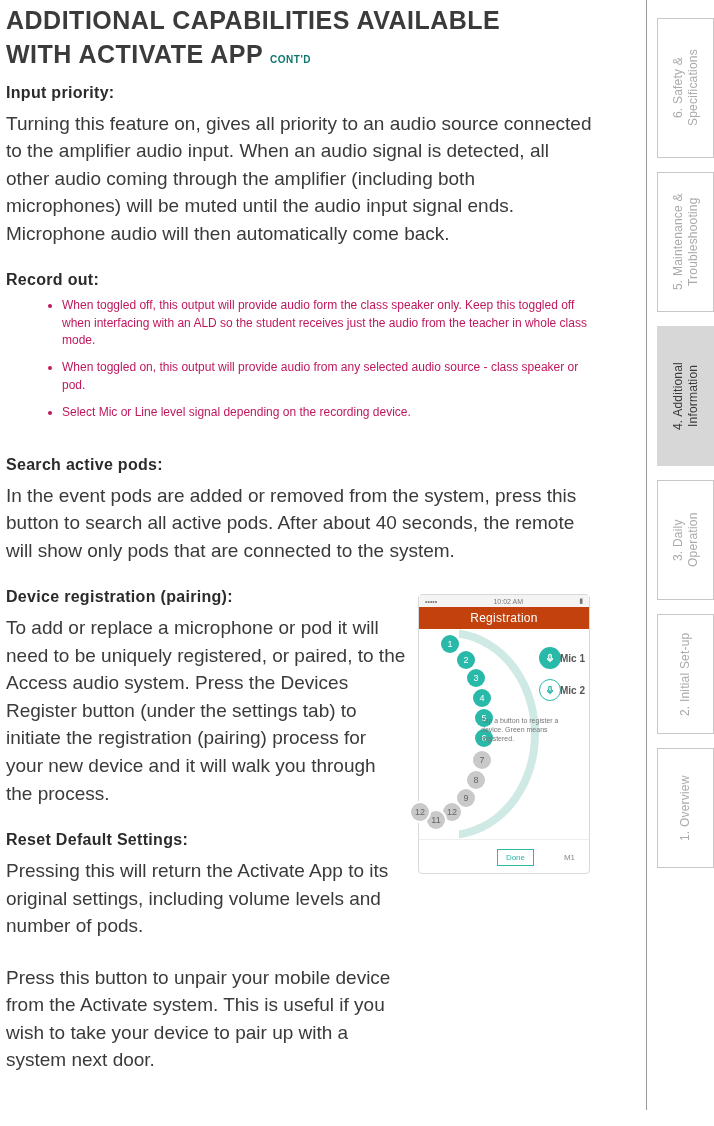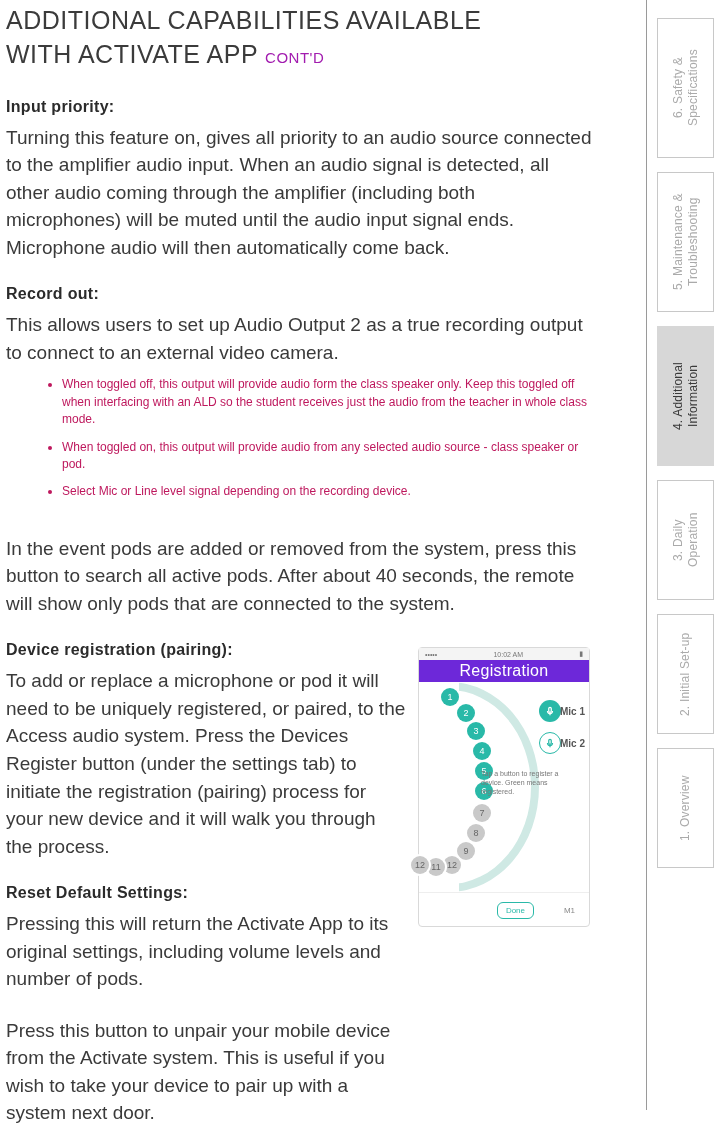--- a/index.html
+++ b/index.html
@@ -5,30 +5,30 @@
     * { box-sizing: border-box; margin: 0; padding: 0; }
     html, body { width: 714px; height: 1126px; font-family: Arial, Helvetica, sans-serif; color: #333; }
     body { display: flex; }
 
     .content {
       width: 622px;
       padding: 4px 28px 0 6px;
     }
     .h1 {
       font-size: 25px;
-      font-weight: 400;
+      font-weight: 700;
       letter-spacing: 0.5px;
       line-height: 1.35;
       color: #3b3b3b;
-      margin-bottom: 26px;
+      margin-bottom: 12px;
     }
     .h1 .contd {
-      font-size: 15px;
+      font-size: 10px;
       letter-spacing: 0.5px;
-      color: #a21caf;
+      color: #0f766e;
     }
     .section-label {
       font-weight: 700;
       font-size: 16px;
       letter-spacing: 0.3px;
       margin-bottom: 8px;
       color: #2b2b2b;
     }
     .para {
       font-size: 19px;
@@ -71,26 +71,26 @@
       background: #f4f4f4;
       display: flex;
       justify-content: space-between;
       align-items: center;
       padding: 0 6px;
       font-size: 7px;
       color: #777;
     }
     .phone .titlebar {
       height: 22px;
-      background: #6d28d9;
+      background: #c2410c;
       display: flex;
       align-items: center;
       justify-content: center;
       color: #fff;
-      font-size: 16px;
+      font-size: 12px;
       letter-spacing: 0.3px;
     }
     .phone .body {
       position: relative;
       height: 210px;
     }
     .arc {
       position: absolute;
       left: -60px;
       top: 0;
@@ -148,21 +148,21 @@
       align-items: center;
       justify-content: space-between;
       padding: 0 14px;
       font-size: 8px;
       color: #888;
       border-top: 1px solid #eee;
     }
     .done-btn {
       border: 1px solid #29b9a8;
       color: #29b9a8;
-      border-radius: 6px;
+      border-radius: 0;
       padding: 3px 8px;
       font-size: 8px;
       margin-left: 34px;
     }
 
     
     .rail {
       position: absolute;
       right: 0;
       top: 0;
@@ -206,28 +206,28 @@
   <div class="h1">
     <span>ADDITIONAL CAPABILITIES AVAILABLE</span><br>
     <span>WITH ACTIVATE APP</span>
     <span class="contd">CONT'D</span>
   </div>
 
   <div class="section-label">Input priority:</div>
   <div class="para">Turning this feature on, gives all priority to an audio source connected to the amplifier audio input. When an audio signal is detected, all other audio coming through the amplifier (including both microphones) will be muted until the audio input signal ends. Microphone audio will then automatically come back.</div>
 
   <div class="section-label">Record out:</div>
-  <div class="para tight">This allows users to set up Audio Output 2 as a true recording output to connect to an external video camera.</div>
   <ul class="bullets">
     <li>When toggled off, this output will provide audio form the class speaker only. Keep this toggled off when interfacing with an ALD so the student receives just the audio from the teacher in whole class mode.</li>
     <li>When toggled on, this output will provide audio from any selected audio source - class speaker or pod.</li>
     <li>Select Mic or Line level signal depending on the recording device.</li>
   </ul>
 
   <div style="height:10px"></div>
+  <div class="section-label">Search active pods:</div>
   <div class="para">In the event pods are added or removed from the system, press this button to search all active pods. After about 40 seconds, the remote will show only pods that are connected to the system.</div>
 
   <div class="two-col">
     <div class="left">
       <div class="section-label">Device registration (pairing):</div>
       <div class="para">To add or replace a microphone or pod it will need to be uniquely registered, or paired, to the Access audio system. Press the Devices Register button (under the settings tab) to initiate the registration (pairing) process for your new device and it will walk you through the process.</div>
 
       <div class="section-label">Reset Default Settings:</div>
       <div class="para">Pressing this will return the Activate App to its original settings, including volume levels and number of pods.</div>
 
@@ -250,21 +250,21 @@
           <div class="node" style="left:22px; top:6px;">1</div>
           <div class="node" style="left:38px; top:22px;">2</div>
           <div class="node" style="left:48px; top:40px;">3</div>
           <div class="node" style="left:54px; top:60px;">4</div>
           <div class="node" style="left:56px; top:80px;">5</div>
           <div class="node" style="left:56px; top:100px;">6</div>
           <div class="node grey" style="left:54px; top:122px;">7</div>
           <div class="node grey" style="left:48px; top:142px;">8</div>
           <div class="node grey" style="left:38px; top:160px;">9</div>
           <div class="node grey" style="left:24px; top:174px;">12</div>
-          <div class="node grey" style="left:8px;  top:176px;">11</div>
+          <div class="node grey" style="left:8px;  top:182px;">11</div>
           <div class="node grey" style="left:-8px; top:174px;">12</div>
 
           <div class="mic-pill" style="top:18px;">
             <svg width="10" height="10" viewBox="0 0 24 24" fill="none" stroke="currentColor" stroke-width="3">
                 <rect x="9" y="3" width="6" height="12" rx="3"></rect>
                 <path d="M6 12a6 6 0 0 0 12 0M12 19v3"></path>
               </svg>
           </div>
           <div class="mic-label" style="right:4px; top:24px;">Mic 1</div>
 

